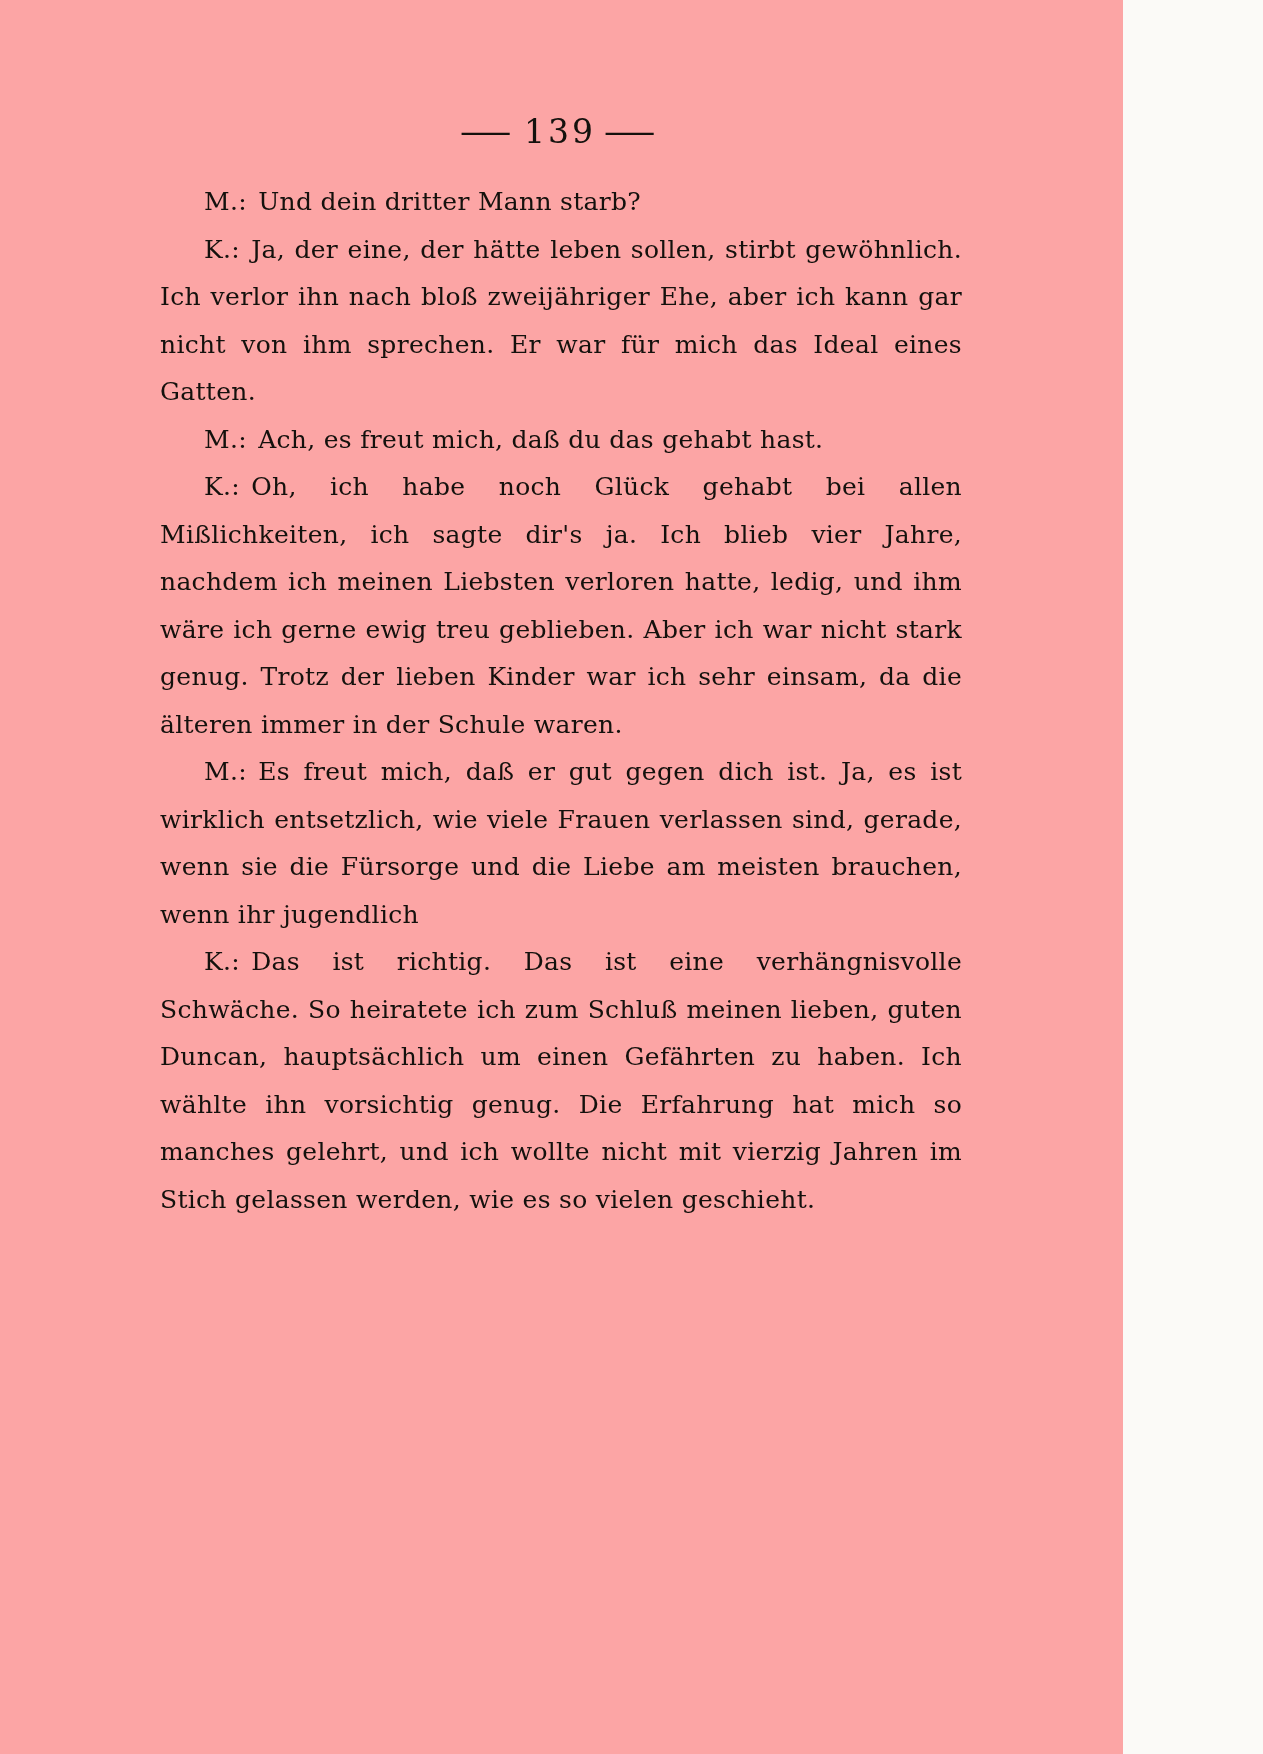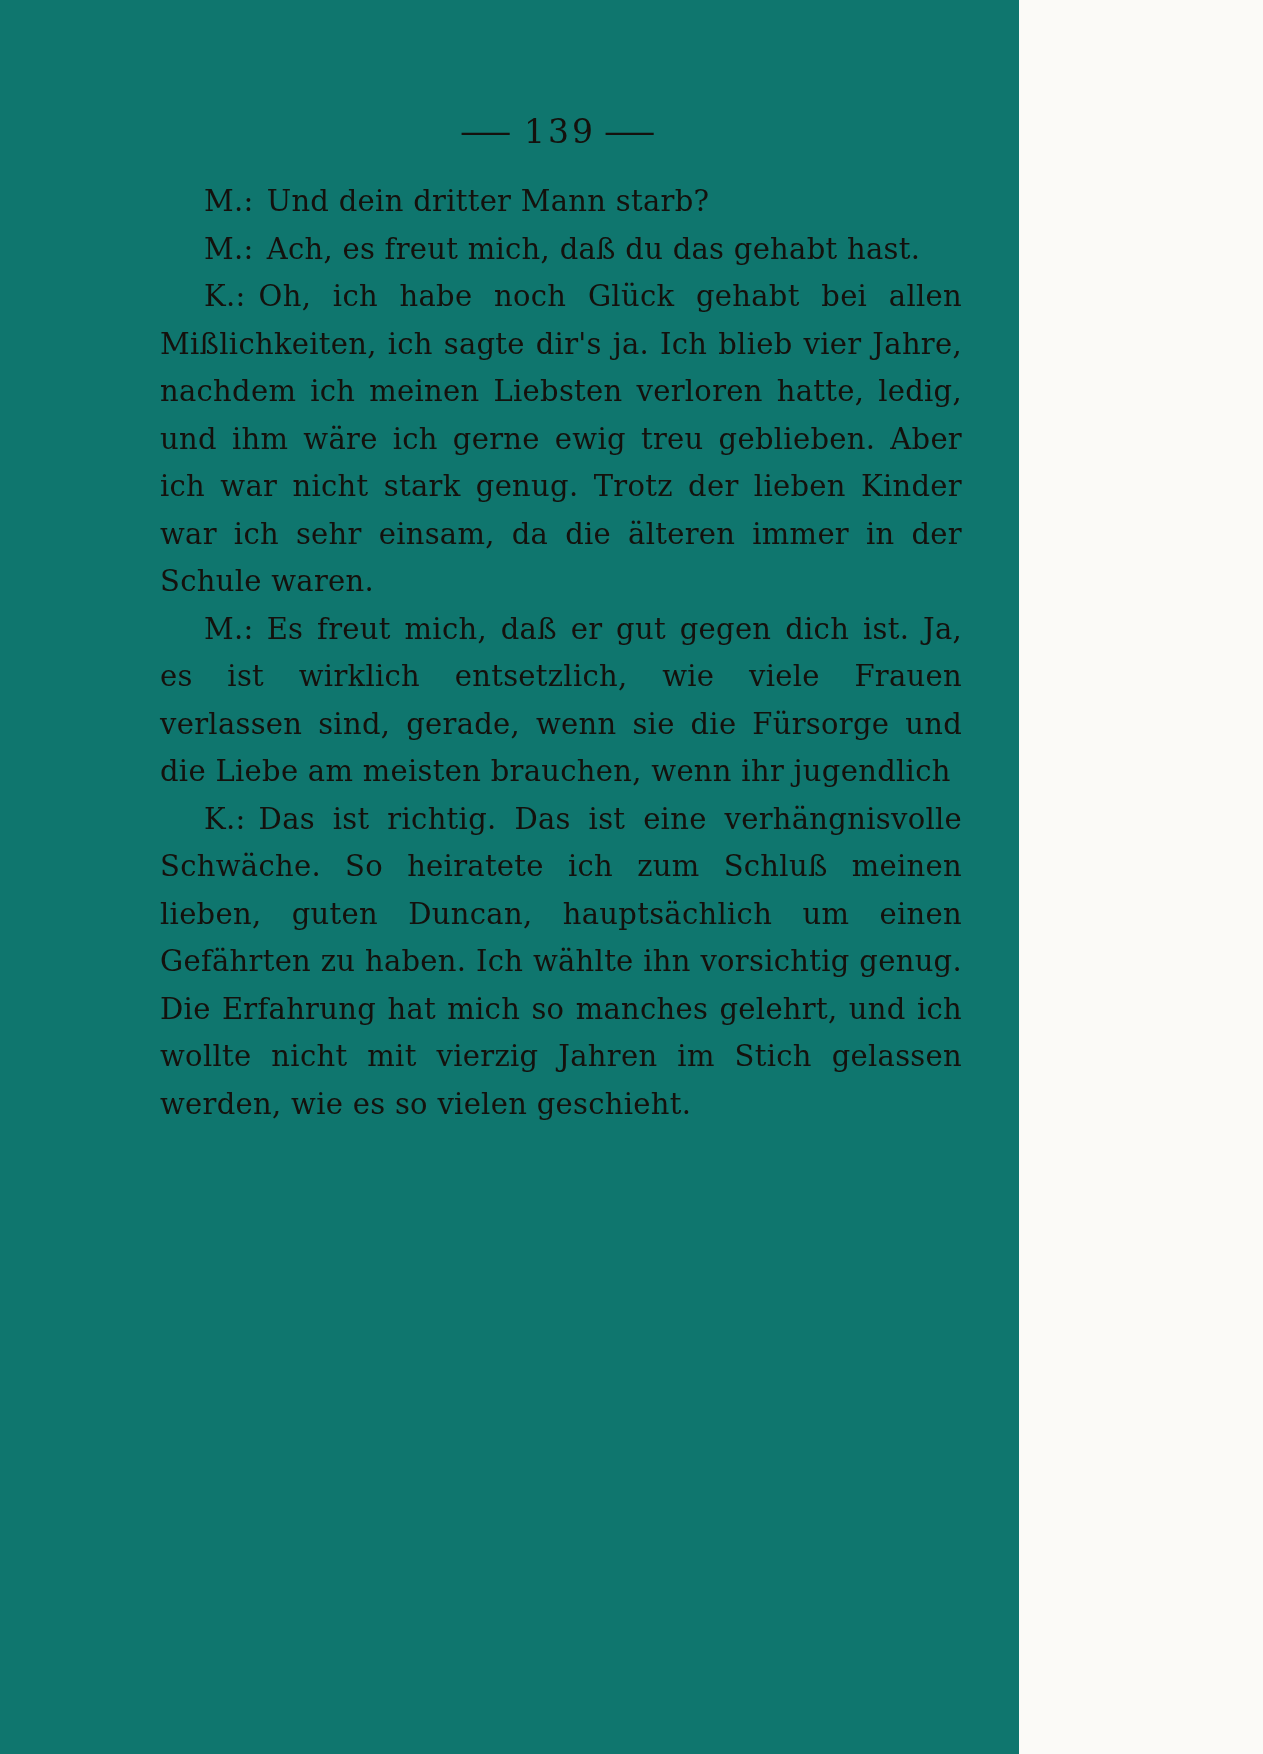--- a/index.html
+++ b/index.html
@@ -5,23 +5,23 @@
   html, body {
     margin: 0;
     padding: 0;
     width: 1263px;
     height: 1754px;
     background: #fbfaf7;
     overflow: hidden;
   }
   .page {
     position: relative;
-    width: 1019px;
+    width: 1123px;
     height: 1754px;
-    background: #0f766e;
+    background: #fca5a5;
     color: #1a1713;
     font-family: "DejaVu Serif", "Liberation Serif", serif;
   }
   .page-header {
     position: absolute;
     top: 112px;
     left: 160px;
     width: 800px;
     text-align: center;
     font-size: 33px;
@@ -32,21 +32,21 @@
     display: inline-block;
     margin: 0 18px;
     transform: scaleX(1.6);
     transform-origin: center;
   }
   .page-body {
     position: absolute;
     top: 178px;
     left: 160px;
     width: 802px;
-    font-size: 29px;
+    font-size: 25px;
     line-height: 47.5px;
     text-align: justify;
     color: #14110d;
   }
   .page-body p {
     margin: 0;
     padding: 0;
     text-indent: 44px;
     letter-spacing: 0.3px;
   }
@@ -61,20 +61,23 @@
 
   <div class="page-header">
     <span class="dash">—</span><span>139</span><span class="dash">—</span>
   </div>
 
   <div class="page-body">
     <p>
       <span class="speaker">M.:</span><span>Und dein dritter Mann starb?</span>
     </p>
     <p>
+      <span class="speaker">K.:</span><span>Ja, der eine, der hätte leben sollen, stirbt gewöhnlich. Ich verlor ihn nach bloß zweijähriger Ehe, aber ich kann gar nicht von ihm sprechen. Er war für mich das Ideal eines Gatten.</span>
+    </p>
+    <p>
       <span class="speaker">M.:</span><span>Ach, es freut mich, daß du das gehabt hast.</span>
     </p>
     <p>
       <span class="speaker">K.:</span><span>Oh, ich habe noch Glück gehabt bei allen Mißlichkeiten, ich sagte dir's ja. Ich blieb vier Jahre, nachdem ich meinen Liebsten verloren hatte, ledig, und ihm wäre ich gerne ewig treu geblieben. Aber ich war nicht stark genug. Trotz der lieben Kinder war ich sehr einsam, da die älteren immer in der Schule waren.</span>
     </p>
     <p>
       <span class="speaker">M.:</span><span>Es freut mich, daß er gut gegen dich ist. Ja, es ist wirklich entsetzlich, wie viele Frauen verlassen sind, gerade, wenn sie die Fürsorge und die Liebe am meisten brauchen, wenn ihr jugendlich</span>
     </p>
     <p>
       <span class="speaker">K.:</span><span>Das ist richtig. Das ist eine verhängnisvolle Schwäche. So heiratete ich zum Schluß meinen lieben, guten Duncan, hauptsächlich um einen Gefährten zu haben. Ich wählte ihn vorsichtig genug. Die Erfahrung hat mich so manches gelehrt, und ich wollte nicht mit vierzig Jahren im Stich gelassen werden, wie es so vielen geschieht.</span>

